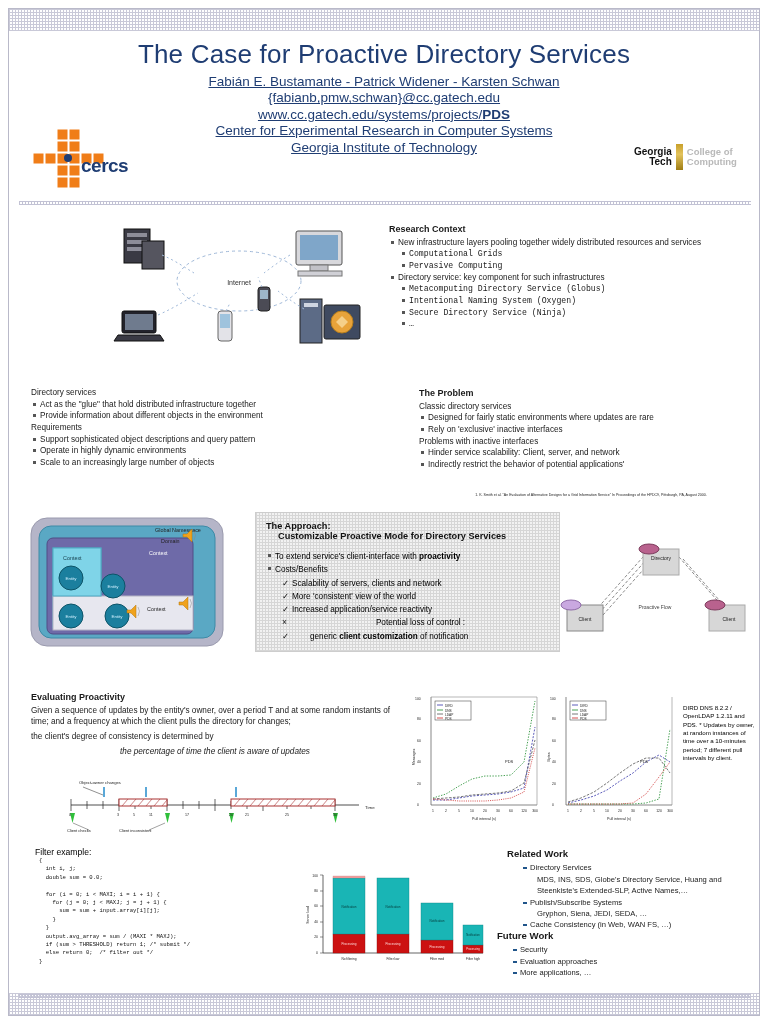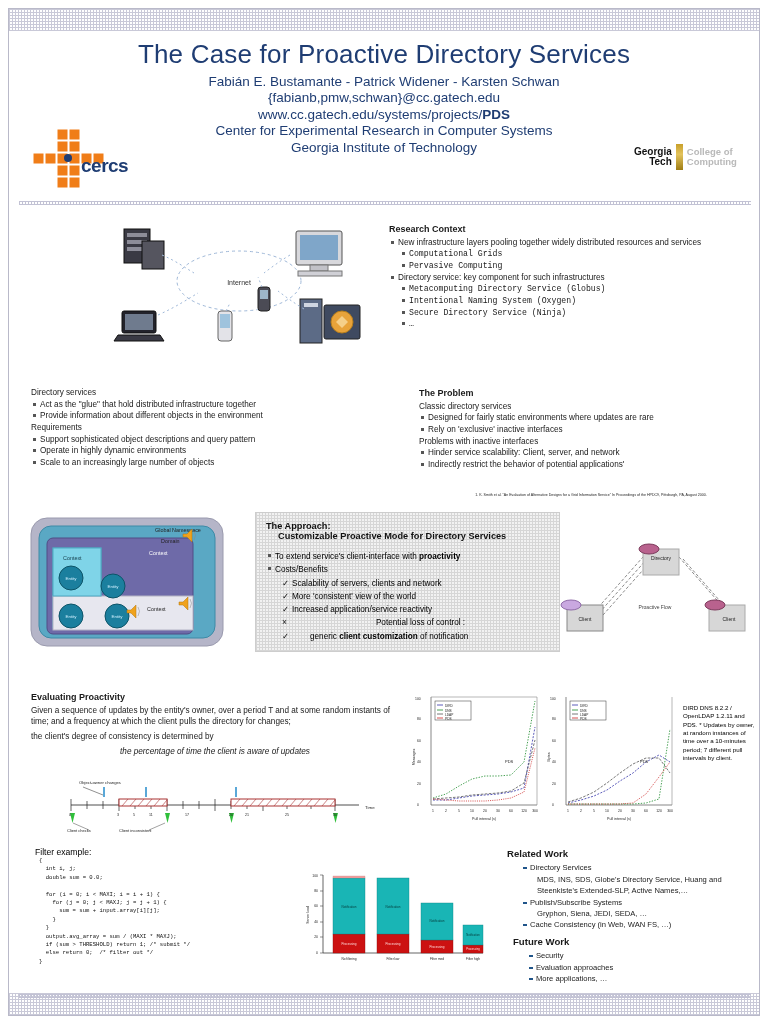--- a/index.html
+++ b/index.html
@@ -33,21 +33,21 @@
     background:
       repeating-linear-gradient(0deg,#c2c2d4 0 1px,transparent 1px 3px),
       repeating-linear-gradient(90deg,#c2c2d4 0 1px,transparent 1px 3px);
   }
   
   .header { position:absolute; left:0; top:30px; width:100%; text-align:center; }
   .title {
     color:#1f3d73; font-size:26px; letter-spacing:.2px;
     margin-bottom:4px;
   }
-  .authors { color:#1f3d73; font-size:13.5px; line-height:1.22; }
+  .authors { color:#1f3d73; font-size:13.5px; line-height:1.22;text-decoration:underline; }
   .authors div { padding:0; }
   .authors .b { font-weight:bold; }
   
   .cercs { position:absolute; left:22px; top:118px; width:120px; height:60px; }
   .cercs svg { display:block; }
   .cercs-word {
     position:absolute; left:50px; top:28px;
     color:#1f3d73; font-size:19px; font-weight:bold; letter-spacing:-.5px;
   }
   
@@ -608,21 +608,21 @@
     <span class="h" style="font-size:9.6px;">Related Work</span>
     <ul style="padding-left:14px;">
       <li class="dash">Directory Services</li>
       <li class="plain" style="padding-left:16px;">MDS, INS, SDS, Globe's Directory Service, Huang and</li>
       <li class="plain" style="padding-left:16px;">Steenkiste's Extended-SLP, Active Names,…</li>
       <li class="dash">Publish/Subscribe Systems</li>
       <li class="plain" style="padding-left:16px;">Gryphon, Siena, JEDI, SEDA, …</li>
       <li class="dash">Cache Consistency (in Web, WAN FS, …)</li>
     </ul>
   </div>
-  <div class="blk" style="left:504px; top:920px; width:250px; font-size:7.6px; line-height:1.5;margin-top:6px;">
+  <div class="blk" style="left:488px; top:920px; width:250px; font-size:7.6px; line-height:1.5;">
     <span class="h" style="font-size:9.6px;">Future Work</span>
     <ul style="padding-left:14px;">
       <li class="dash">Security</li>
       <li class="dash">Evaluation approaches</li>
       <li class="dash">More applications, …</li>
     </ul>
   </div>
 
 </div>
 

